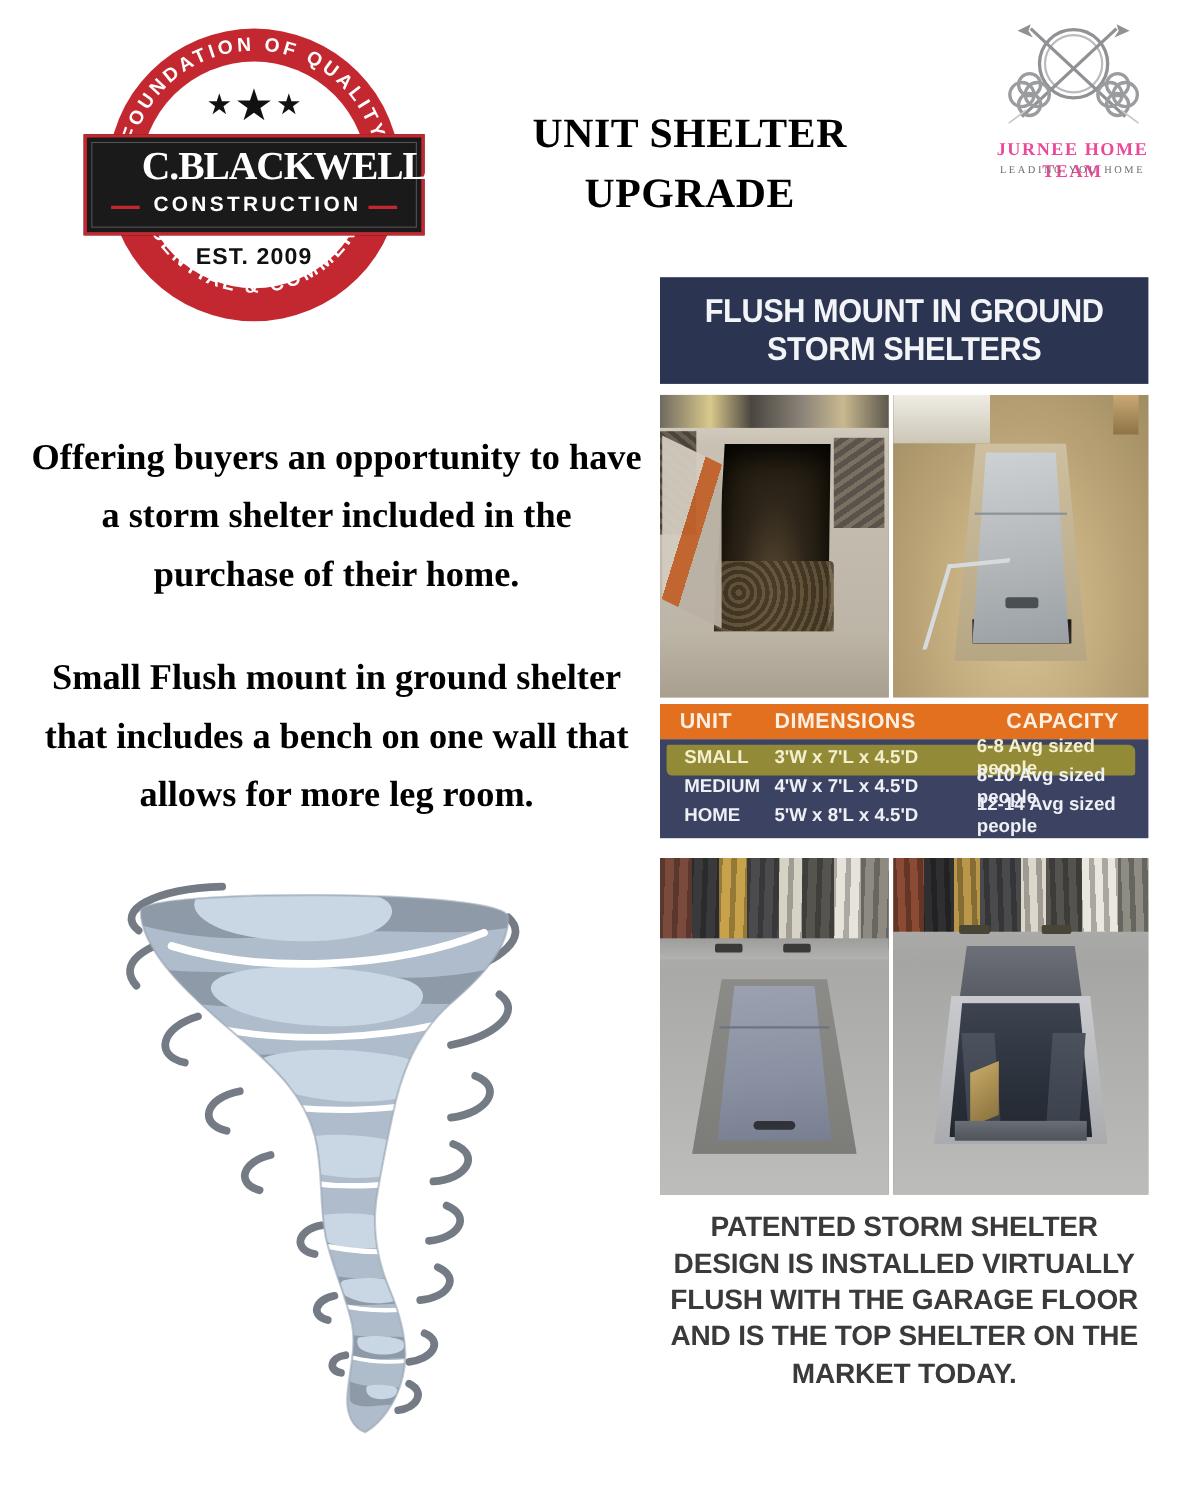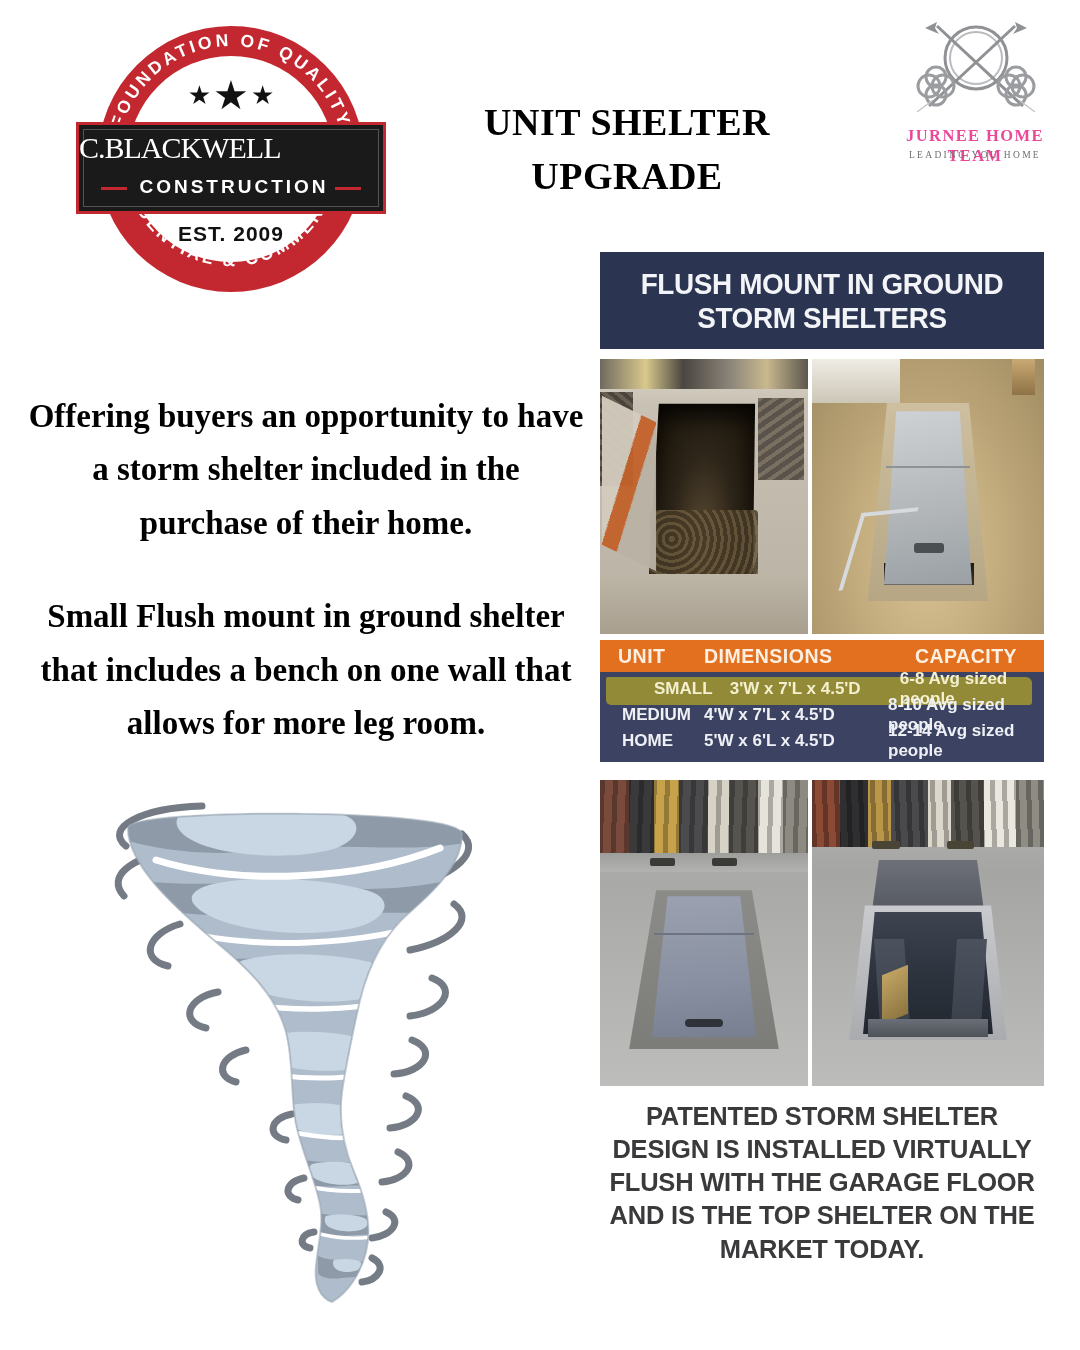--- a/index.html
+++ b/index.html
@@ -34,23 +34,23 @@
   .cb-stars .s-lg{font-size:40px;vertical-align:middle;margin:0 2px;}
   .cb-plate{
     position:absolute;left:0px;top:104px;width:310px;height:92px;
     background:#1a1a1a;border:3px solid #c3272f;box-sizing:border-box;
   }
   .cb-plate-inner{
     position:absolute;left:4px;top:4px;right:4px;bottom:4px;
     border:1px solid rgba(255,255,255,.25);
   }
   .cb-name{
-    position:absolute;left:0;top:8px;width:310px;text-align:left;
-    color:#fff;font-family:"Liberation Serif",serif;font-weight:400;
-    font-size:30px;letter-spacing:-1px;line-height:1;
+    position:absolute;left:0;top:8px;width:310px;text-align:right;
+    color:#fff;font-family:"Liberation Serif",serif;font-weight:700;
+    font-size:36px;letter-spacing:-1px;line-height:1;
   }
   .cb-sub{
     position:absolute;left:0;top:52px;width:310px;text-align:center;
     color:#fff;font-family:"Liberation Sans",sans-serif;font-weight:700;
     font-size:19px;letter-spacing:3px;line-height:1;
   }
   .cb-sub-rule{
     position:absolute;top:62px;width:26px;height:3px;background:#c3272f;
   }
   .cb-est{
@@ -217,21 +217,21 @@
     letter-spacing:.5px;height:32px;align-items:center;
   }
   .dt-body{background:#3c4362;
     background-image:radial-gradient(circle at 30% 40%, rgba(255,255,255,.04) 0 2px, transparent 3px);
     padding:4px 0 8px;position:relative;}
   .dt-hl{position:absolute;left:6px;top:5px;width:426px;height:28px;
     background:#9a9033;border-radius:2px 6px 3px 5px;opacity:.92;}
   .dt-row{display:flex;position:relative;height:26px;align-items:center;
     font-family:"Liberation Sans",sans-serif;font-weight:700;font-size:17px;
     color:#eef0f5;}
-  .dt-row.hl{color:#f4f0cf;padding-left:32px;}
+  .dt-row.hl{color:#f4f0cf;}
   .c-unit{width:104px;padding-left:22px;box-sizing:border-box;}
   .c-dim{width:184px;}
   .c-cap{width:156px;}
   .dt-head .c-unit{padding-left:18px;}
   .dt-head .c-dim{text-align:left;}
   .dt-head .c-cap{text-align:center;}
 
   
   #fl-caption{
     position:absolute;left:0;width:444px;text-align:center;
@@ -459,21 +459,21 @@
         <div class="c-dim">3'W x 7'L x 4.5'D</div>
         <div class="c-cap">6-8 Avg sized people</div>
       </div>
       <div class="dt-row">
         <div class="c-unit">MEDIUM</div>
         <div class="c-dim">4'W x 7'L x 4.5'D</div>
         <div class="c-cap">8-10 Avg sized people</div>
       </div>
       <div class="dt-row">
         <div class="c-unit">HOME</div>
-        <div class="c-dim">5'W x 6'L x 4.5'D</div>
+        <div class="c-dim">5'W x 8'L x 4.5'D</div>
         <div class="c-cap">12-14 Avg sized people</div>
       </div>
     </div>
   </div>
 
   <div class="ph-row" style="top:528px;height:306px">
     <div class="ph l">
       <div class="pitC">
         <div class="clutter"></div>
         <div class="backwall"></div>

